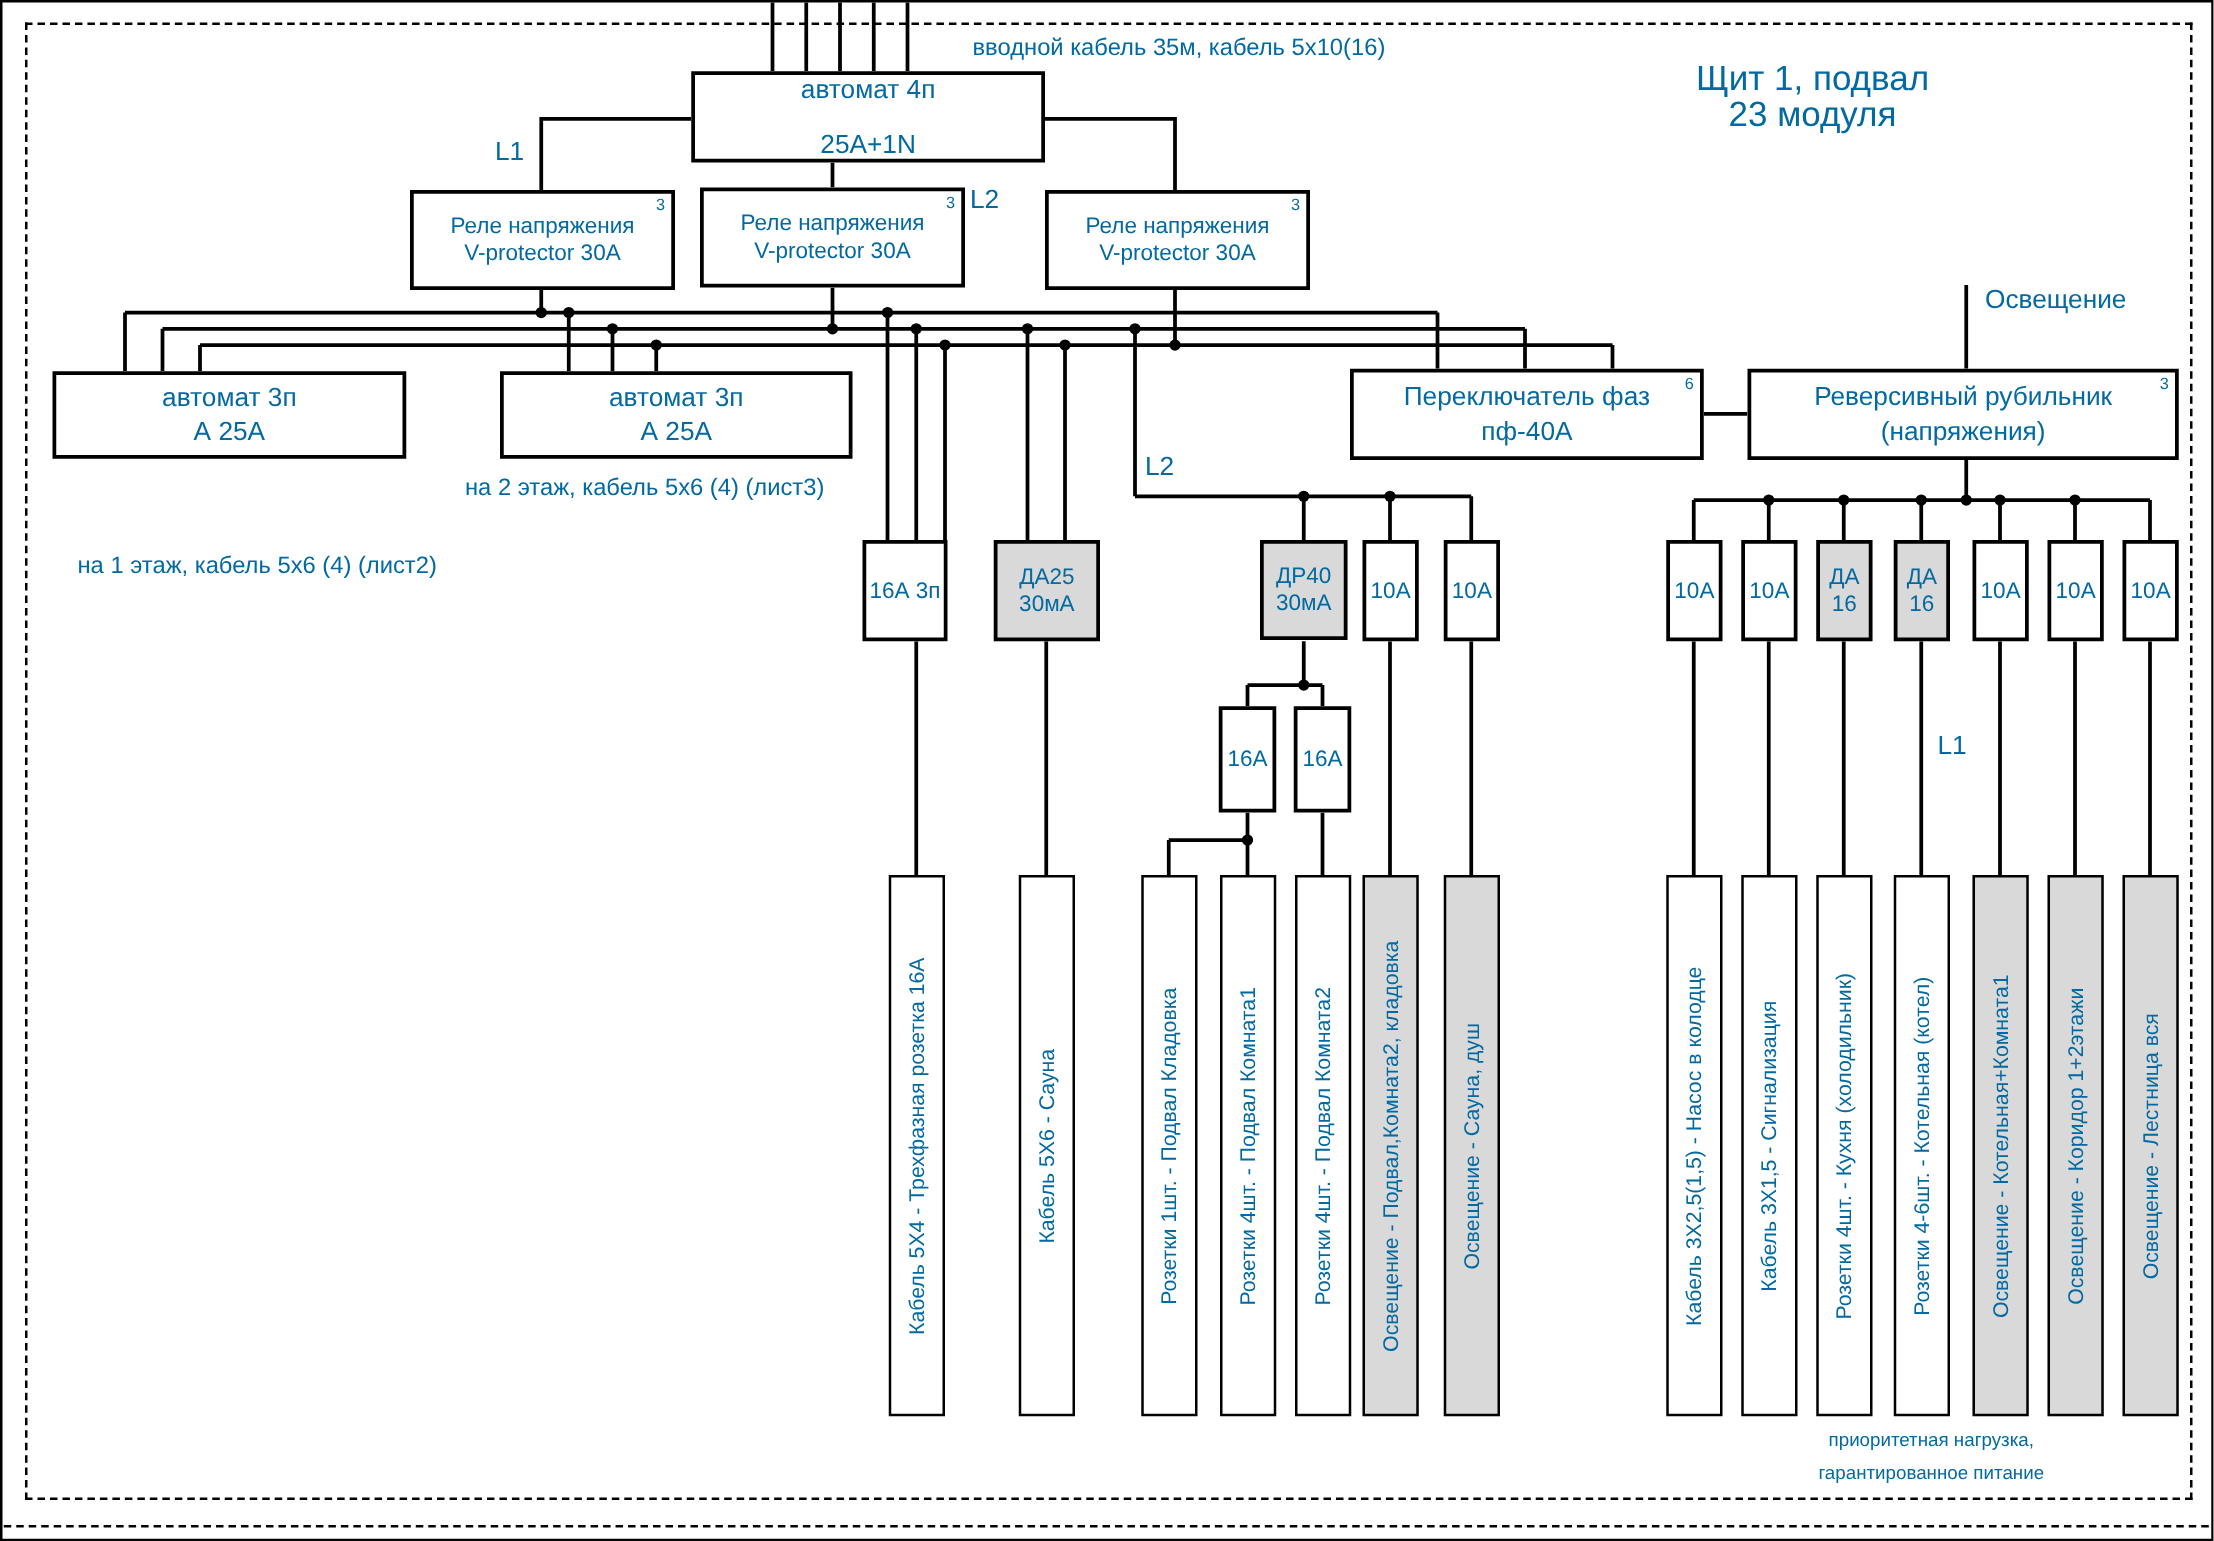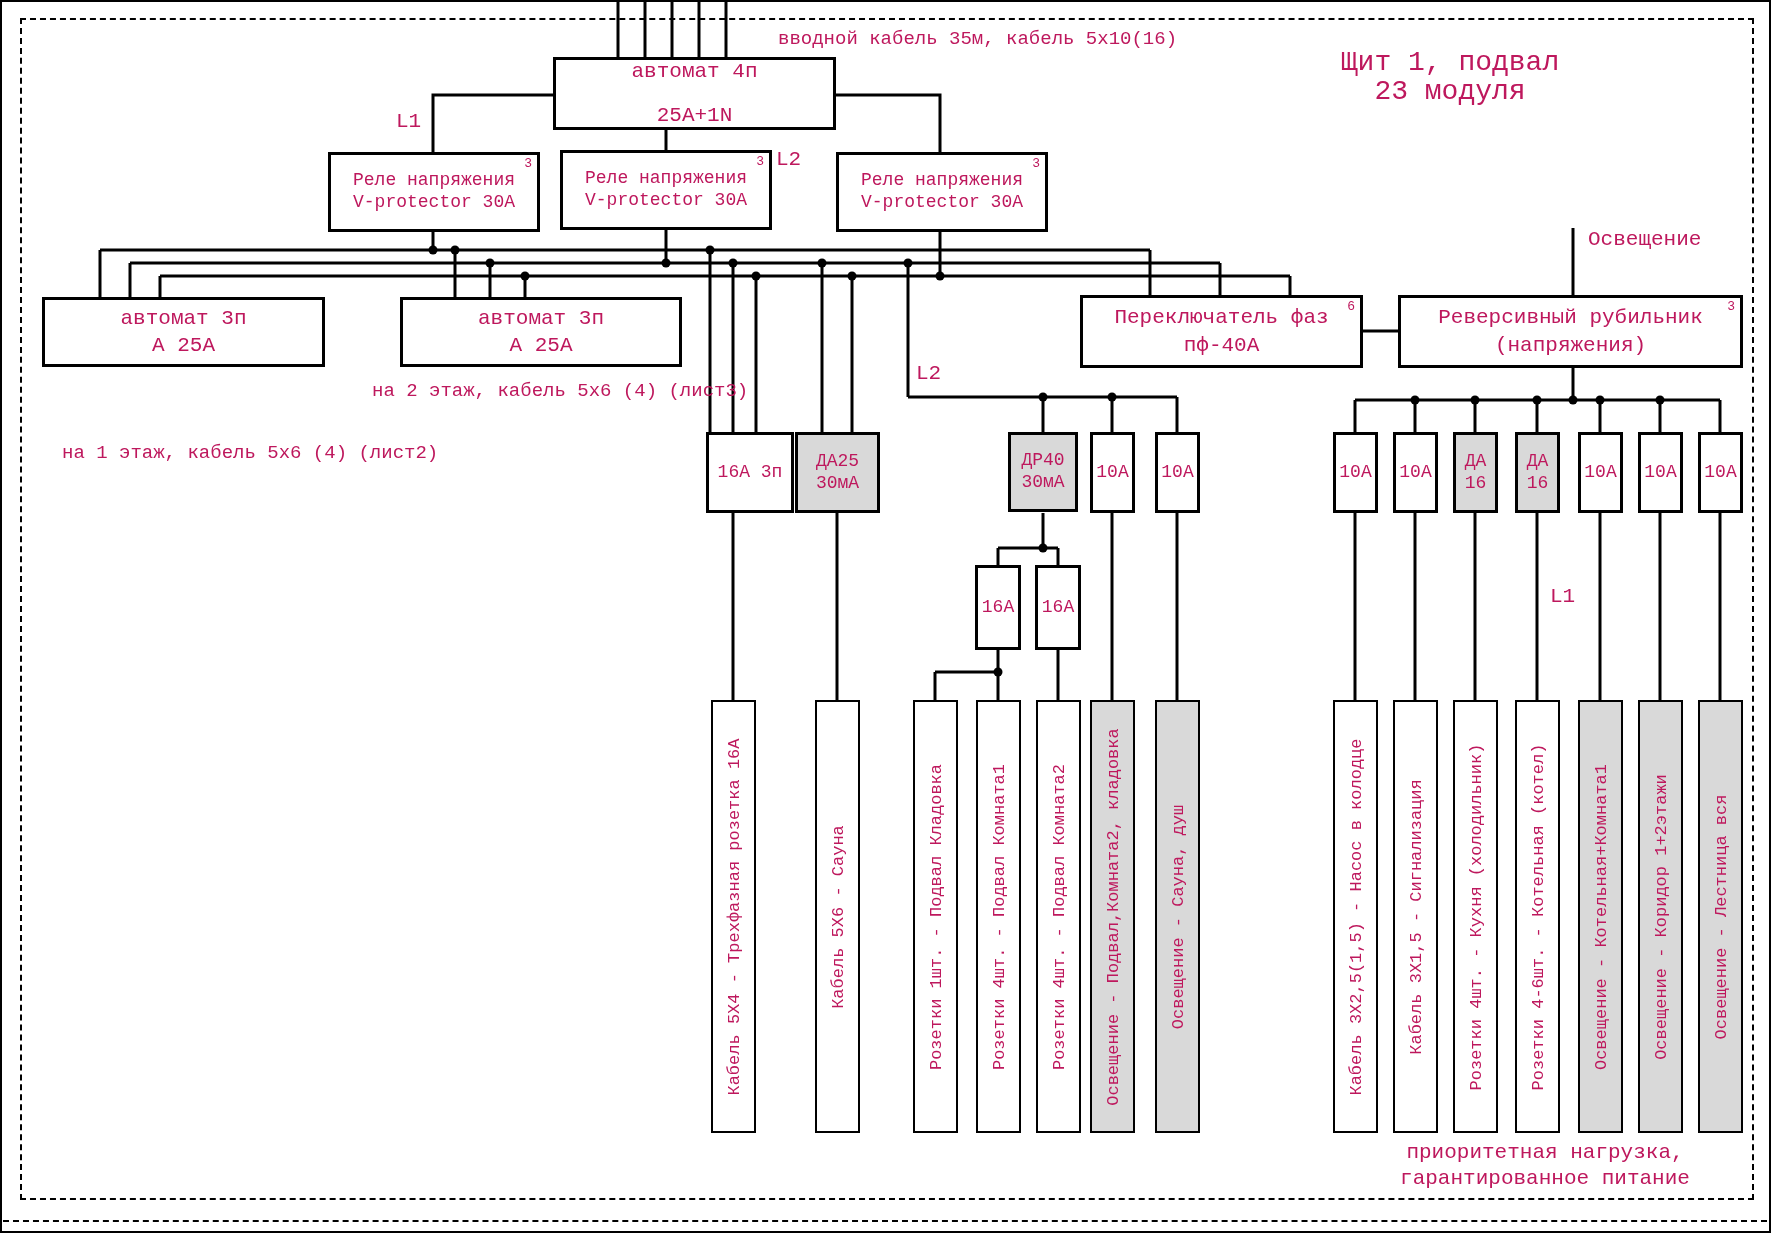--- a/index.html
+++ b/index.html
@@ -1,17 +1,17 @@
 <!DOCTYPE html>
 <html><head>
 <meta charset="utf-8">
 <style>
   html,body{margin:0;padding:0;background:#fff;}
   #canvas{position:relative;width:1771px;height:1233px;background:#fff;
-          font-family:Liberation Mono, monospace;color:#be185d;overflow:hidden;}
+          font-family:Liberation Sans, sans-serif;color:#0369a1;overflow:hidden;}
   .outer-frame{position:absolute;left:0;top:0;width:1767px;height:1229px;border:2px solid #000;}
   .dashed-frame{position:absolute;left:20px;top:18px;width:1730px;height:1178px;border:2px dashed #000;}
   .bottom-dashed{position:absolute;left:3px;top:1220px;width:1764px;border-top:2px dashed #000;height:0;}
   svg.wires{position:absolute;left:0;top:0;}
   .box{position:absolute;border:3px solid #000;background:#fff;box-sizing:border-box;
        display:flex;flex-direction:column;align-items:center;justify-content:center;
        text-align:center;line-height:1.3;}
   .box.gray{background:#d9d9d9;}
   .f21{font-size:21px;}
   .f18{font-size:18px;line-height:1.2;}
@@ -190,21 +190,21 @@
     <div>Переключатель  фаз</div>
     <div>пф-40А</div>
   </div>
   <div class="box f21" style="left:1398px;top:295px;width:345px;height:73px;">
     <span class="sup">3</span>
     <div>Реверсивный рубильник</div>
     <div>(напряжения)</div>
   </div>
   <div class="lbl" style="left:1588px;top:228px;">Освещение</div>
 
-  <div class="box f18" style="left:690px;top:432px;width:88px;height:81px;margin-left:16px;">
+  <div class="box f18" style="left:690px;top:432px;width:68px;height:81px;">
     <div>16А 3п</div>
   </div>
   <div class="box f18 gray" style="left:795px;top:432px;width:85px;height:81px;">
     <div>ДА25</div>
     <div>30мА</div>
   </div>
   <div class="box f18 gray" style="left:1008px;top:432px;width:70px;height:80px;">
     <div>ДР40</div>
     <div>30мА</div>
   </div>
@@ -281,18 +281,18 @@
   <div class="tall gray" style="left:1578px;">
       <div class="vt">Освещение - Котельная+Комната1</div>
     </div>
   <div class="tall gray" style="left:1638px;">
       <div class="vt">Освещение - Коридор 1+2этажи</div>
     </div>
   <div class="tall gray" style="left:1698px;">
       <div class="vt">Освещение - Лестница вся</div>
     </div>
 
-  <div class="centered" style="position:absolute;left:1390px;top:1140px;width:310px;font-size:21px;line-height:26px;">
+  <div class="centered" style="position:absolute;left:1390px;top:1140px;width:310px;font-size:15px;line-height:26px;">
     <div>приоритетная нагрузка,</div>
     <div>гарантированное питание</div>
   </div>
 
 </div>
 
 </body></html>

